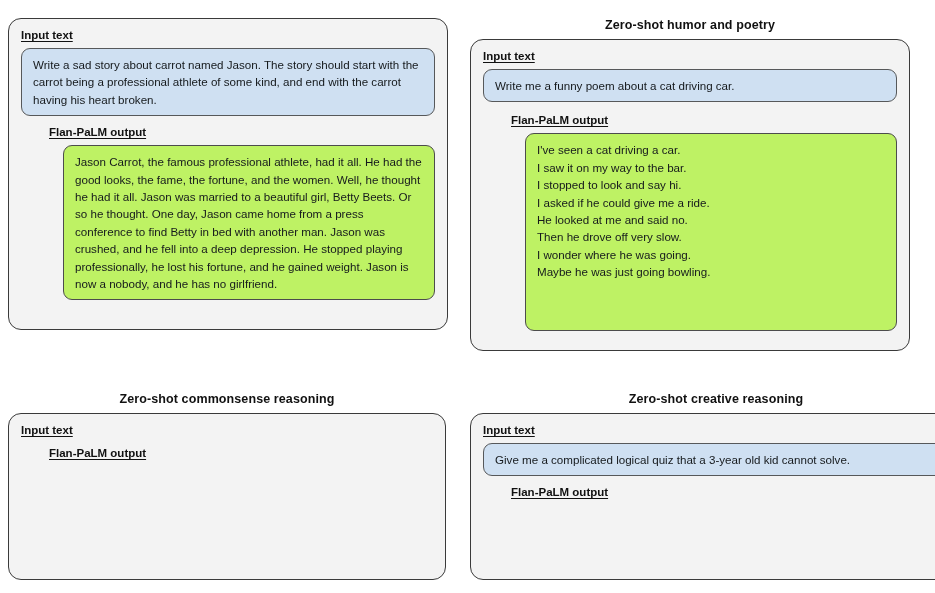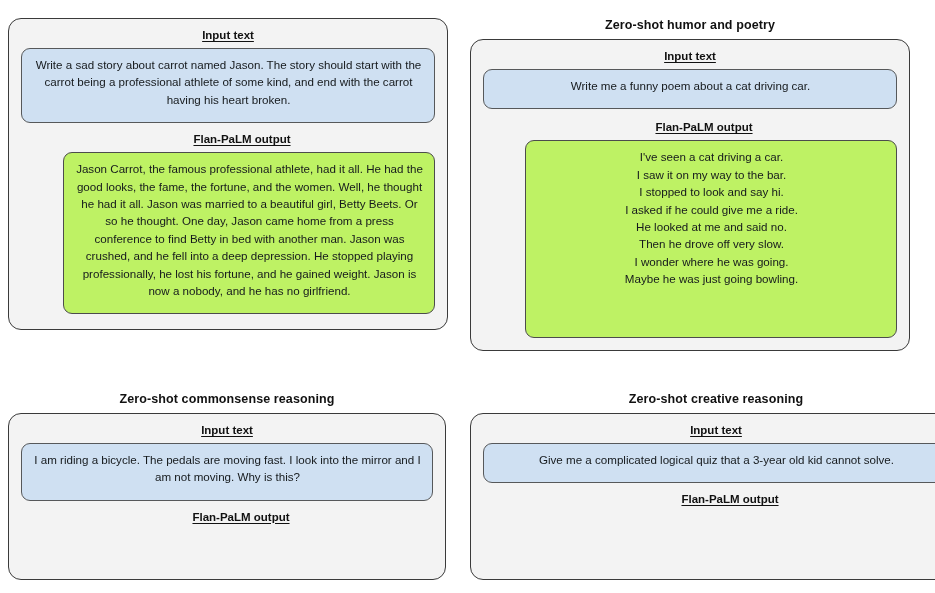--- a/index.html
+++ b/index.html
@@ -35,21 +35,20 @@
     margin: 0 0 7px 0;
     line-height: 14px;
   }
 
   .panel {
     box-sizing: border-box;
     border: 1.6px solid #3a3a3a;
     border-radius: 13px;
     background: #f3f3f3;
     padding: 9px 12px 11px 12px;
-    text-align: center;
   }
 
   .section-label {
     font-size: 11.5px;
     font-weight: bold;
     text-decoration: underline;
     text-underline-offset: 2px;
     color: #111111;
     line-height: 14px;
     margin: 0 0 6px 0;
@@ -60,21 +59,21 @@
     margin-left: 28px;
     margin-top: 9px;
   }
 
   .bubble {
     box-sizing: border-box;
     border: 1.4px solid #4a4a4a;
     border-radius: 9px;
     font-size: 11.6px;
     line-height: 17.4px;
-    padding: 7px 10px 14px 11px;
+    padding: 7px 10px 7px 11px;
     white-space: pre-wrap;
     color: #15191c;
   }
 
   .bubble-input {
     background: #cfe0f2;
     border-color: #56585a;
   }
 
   .bubble-output {
@@ -125,21 +124,20 @@
 Then he drove off very slow.
 I wonder where he was going.
 Maybe he was just going bowling.</div>
     </div>
   </div>
 
   <div class="panel-wrap" id="panel-commonsense">
     <div class="panel-title">Zero-shot commonsense reasoning</div>
     <div class="panel">
       <span class="section-label">Input text</span>
-      <div class="bubble bubble-input">I am riding a bicycle. The pedals are moving fast. I look into the mirror and I am not moving. Why is this?</div>
       <span class="section-label label-indent">Flan-PaLM output</span>
     </div>
   </div>
 
   <div class="panel-wrap" id="panel-creative">
     <div class="panel-title">Zero-shot creative reasoning</div>
     <div class="panel">
       <span class="section-label">Input text</span>
       <div class="bubble bubble-input">Give me a complicated logical quiz that a 3-year old kid cannot solve.</div>
       <span class="section-label label-indent">Flan-PaLM output</span>

